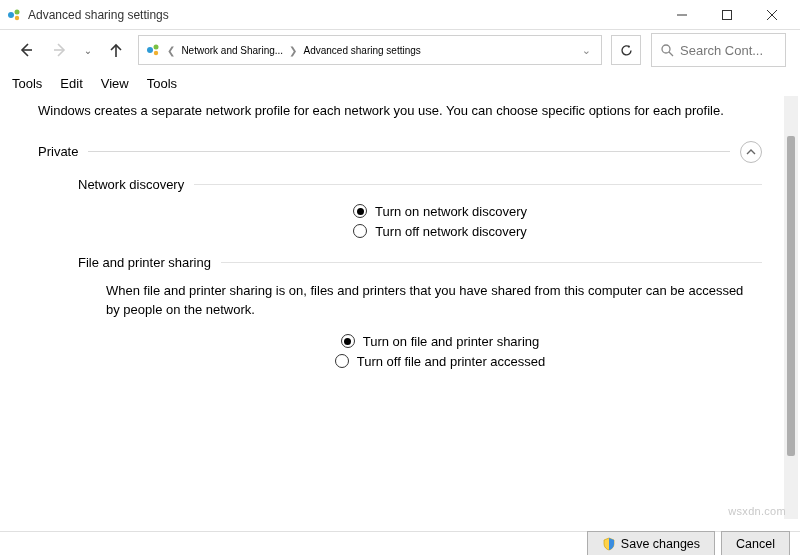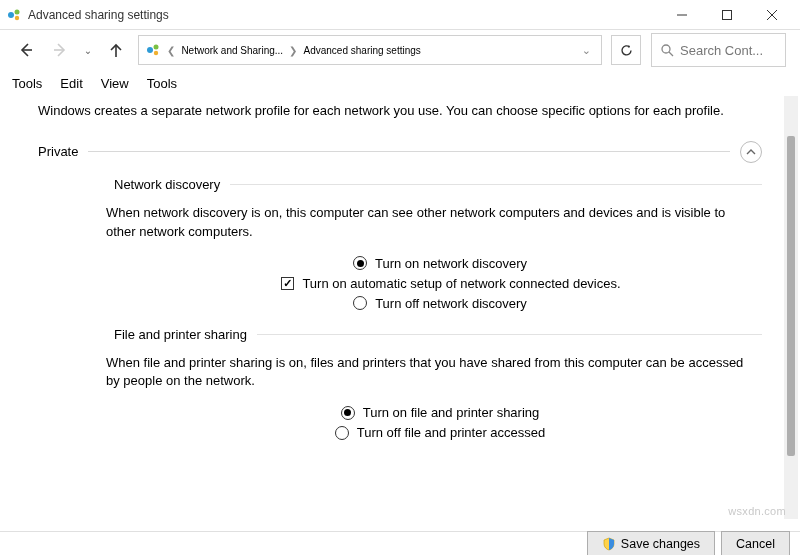--- a/index.html
+++ b/index.html
@@ -24,21 +24,21 @@
     .content-area { position:relative; height: calc(555px - 30px - 40px - 26px - 36px); }
     .scroll-region { position:absolute; left:0; right:18px; top:0; bottom:0; padding: 6px 20px 10px 38px; overflow:hidden; }
     .scrollbar { position:absolute; right:2px; top:0; bottom:0; width:14px; background:#f0f0f0; }
     .scrollbar .thumb { position:absolute; left:3px; right:3px; top:40px; height:320px; background:#aeaeae; border-radius:2px;}
     .intro { font-size:13px; color:#000; line-height:1.45; margin-bottom:20px; }
     .section-head { display:flex; align-items:center; gap:10px; margin: 8px 0 14px 0; }
     .section-head .label { font-size:13px; color:#000; }
     .section-head .line { flex:1; height:1px; background:#d8d8d8; }
     .chevron-circle { width:22px; height:22px; border:1px solid #bdbdbd; border-radius:50%; display:flex;align-items:center;justify-content:center; color:#666; font-size:11px;}
     .subsection { margin-left: 40px; margin-bottom: 16px; }
-    .sub-head { display:flex; align-items:center; gap:10px; margin-bottom:12px;margin-left:36px; }
+    .sub-head { display:flex; align-items:center; gap:10px; margin-bottom:12px; }
     .sub-head .label { font-size:13px; }
     .sub-head .line { flex:1; height:1px; background:#e2e2e2; }
     .desc { margin-left: 28px; font-size:13px; line-height:1.45; margin-bottom:14px; padding-right:10px;}
     .options { margin-left: 40px; }
     .opt-row { display:flex; align-items:center; gap:8px; margin-bottom:5px; font-size:13px;justify-content:center; }
     .radio { width:14px; height:14px; border:1px solid #333; border-radius:50%; display:flex;align-items:center;justify-content:center; flex-shrink:0;}
     .radio.checked::after { content:""; width:7px; height:7px; background:#000; border-radius:50%; }
     .checkbox { width:13px; height:13px; border:1px solid #333; display:flex;align-items:center;justify-content:center; flex-shrink:0; font-size:11px; }
     .checkbox.checked::after { content:"✓"; color:#000; font-weight:bold; line-height:1; }
     .sub-opt { margin-left: 22px; }
@@ -150,29 +150,24 @@
             <path d="M1 7 L5 3 L9 7" fill="none" stroke="#666" stroke-width="1.4"></path>
           </svg>
       </div>
     </div>
 
     <div class="subsection">
       <div class="sub-head">
         <span class="label">Network discovery</span>
         <div class="line"></div>
       </div>
-      <p class="desc">When network discovery is on, this computer can see other network computers and devices and is visible to other network computers.</p>
       <div class="options">
         <div class="opt-row">
           <div class="radio checked"></div>
           <span>Turn on network discovery</span>
-        </div>
-        <div class="opt-row sub-opt">
-          <div class="checkbox checked"></div>
-          <span>Turn on automatic setup of network connected devices.</span>
         </div>
         <div class="opt-row">
           <div class="radio"></div>
           <span>Turn off network discovery</span>
         </div>
       </div>
     </div>
 
     <div class="subsection">
       <div class="sub-head">

